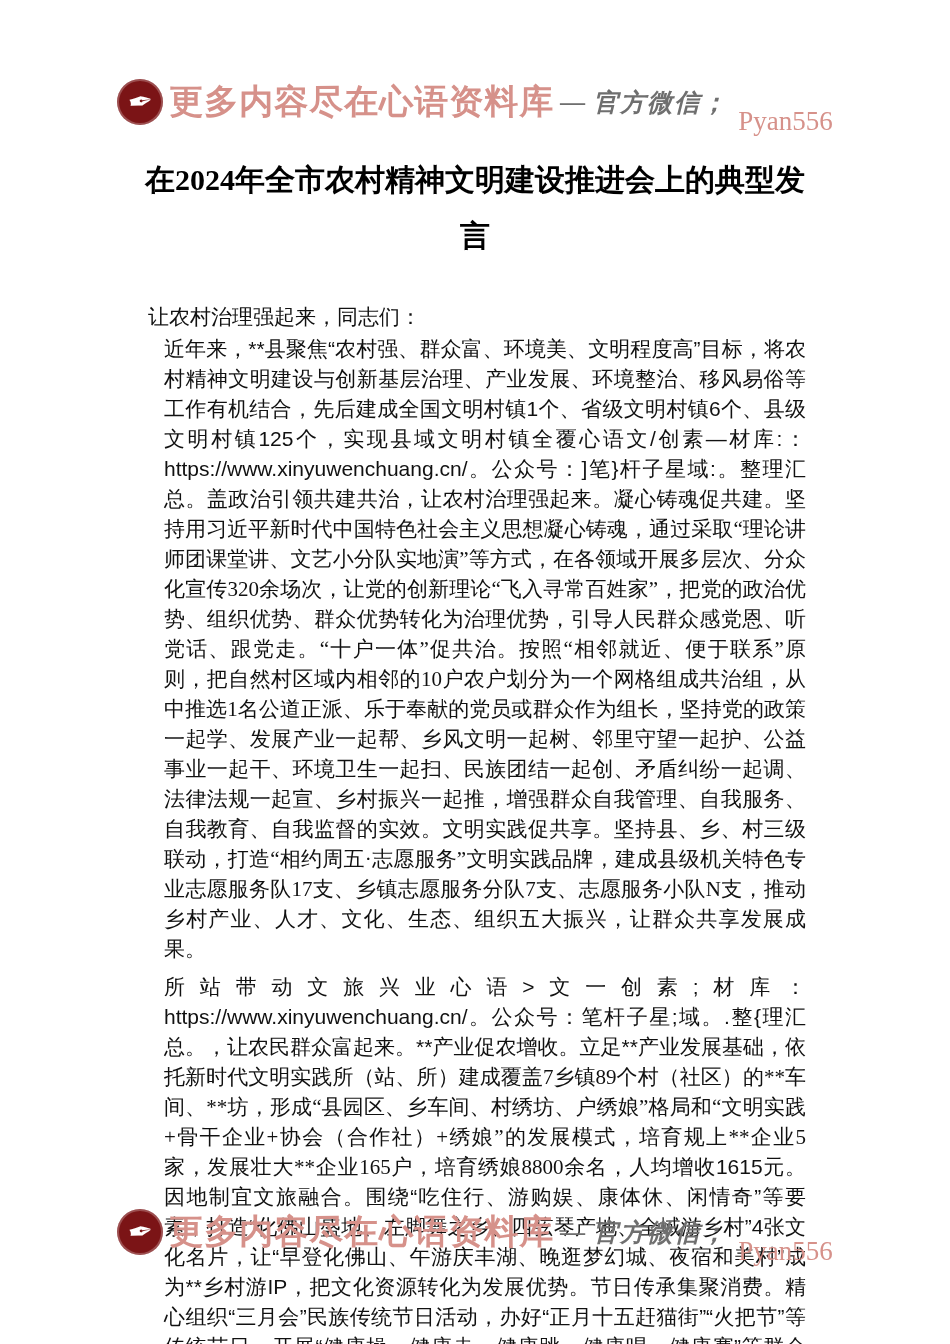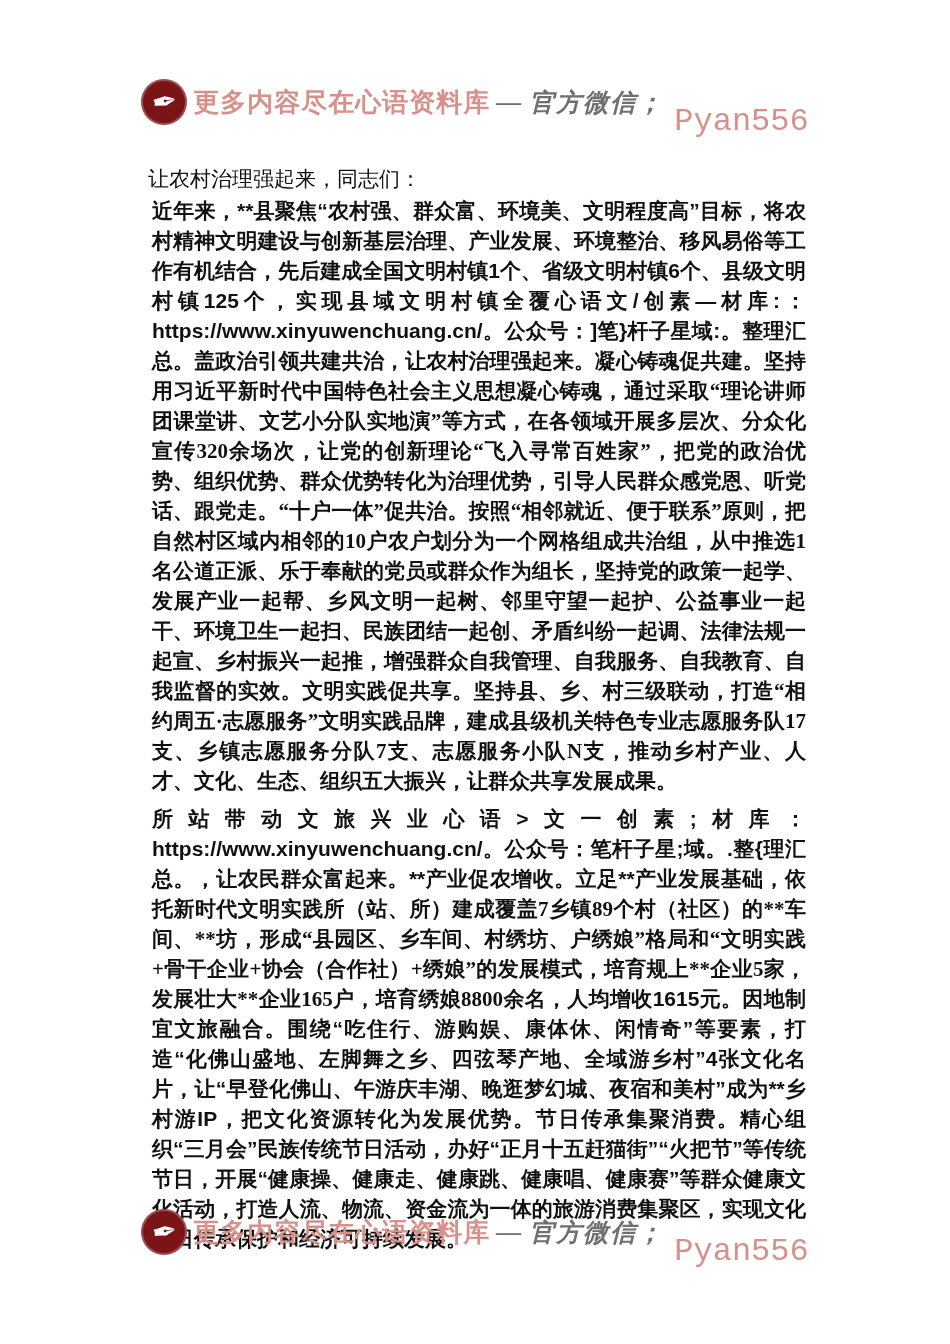--- a/index.html
+++ b/index.html
@@ -39,36 +39,36 @@
   .wm-logo span {
     color: #ffffff;
     font-size: 30px;
     line-height: 1;
     transform: rotate(-10deg);
     font-family: "DejaVu Sans", sans-serif;
   }
   .wm-main {
     color: #d6918a;
     font-family: Liberation Mono, monospace;
-    font-size: 26px;
+    font-size: 34px;
     font-weight: bold;
     letter-spacing: 1px;
   }
   .wm-gray {
     color: #6f6f6f;
     font-family: "Liberation Serif", "DejaVu Serif", serif;
     font-size: 25px;
     font-weight: bold;
     font-style: italic;
     letter-spacing: 2px;
   }
   .wm-id {
     color: #d6918a;
-    font-family: Liberation Mono, monospace;
-    font-size: 32px;
+    font-family: Liberation Serif, serif;
+    font-size: 27px;
     margin-left: 4px;
     margin-top: 38px;
   }
   
   .doc-title {
     margin: 26px 110px 0 110px;
     text-align: center;
     font-family: "Liberation Serif", "DejaVu Serif", serif;
     font-weight: bold;
     color: #000000;
@@ -81,41 +81,44 @@
     color: #111111;
     font-size: 21px;
     line-height: 30px;
     text-align: justify;
   }
   .salutation {
     margin: 0 0 2px 0;
     font-family: "Liberation Serif", "DejaVu Serif", serif;
   }
   .para {
-    margin: 0 0 8px 4px;
-    font-weight: bold;
+    margin: 0 0 8px 16px;
   }
   .run-serif { font-family: "Liberation Serif", "DejaVu Serif", serif; }
   .run-sans  { font-family: "Liberation Sans", "DejaVu Sans", sans-serif; }
 </style>
 </head>
 <body>
 
 <div class="page">
 
   <div class="watermark header">
     <div class="wm-logo" style="background: rgb(123, 20, 22);">
       <span>✒</span>
     </div>
     <span class="wm-main" style="color: rgb(214, 145, 138);">更多内容尽在心语资料库</span>
     <span class="wm-gray" style="color: rgb(111, 111, 111);">—</span>
     <span class="wm-gray" style="color: rgb(111, 111, 111);">官方微信；</span>
     <span class="wm-id" style="color: rgb(214, 145, 138);">Pyan556</span>
   </div>
 
+  <h1 class="doc-title">
+    <div>在2024年全市农村精神文明建设推进会上的典型发</div>
+    <div>言</div>
+  </h1>
 
   <div class="doc-body">
     <p class="salutation">让农村治理强起来，同志们：</p>
     <div>
         <p class="para"><span class="run-sans">近年来，**县聚焦“农村强、群众富、环境美、文明程度高”目标，将农村精神文明建设与创新基层治理、产业发展、环境整治、移风易俗等工作有机结合，先后建成全国文明村镇1个、省级文明村镇6个、县级文明村镇125个，实现县域文明村镇全覆心语文/创素—材库:：https://www.xinyuwenchuang.cn/。公众号：]笔}杆子星域:。整理汇总。盖</span><span class="run-serif">政治引领共建共治，让农村治理强起来。凝心铸魂促共建。坚持用习近平新时代中国特色社会主义思想凝心铸魂，通过采取“理论讲师团课堂讲、文艺小分队实地演”等方式，在各领域开展多层次、分众化宣传320余场次，让党的创新理论“飞入寻常百姓家”，把党的政治优势、组织优势、群众优势转化为治理优势，引导人民群众感党恩、听党话、跟党走。“十户一体”促共治。按照“相邻就近、便于联系”原则，把自然村区域内相邻的10户农户划分为一个网格组成共治组，从中推选1名公道正派、乐于奉献的党员或群众作为组长，坚持党的政策一起学、发展产业一起帮、乡风文明一起树、邻里守望一起护、公益事业一起干、环境卫生一起扫、民族团结一起创、矛盾纠纷一起调、法律法规一起宣、乡村振兴一起推，增强群众自我管理、自我服务、自我教育、自我监督的实效。文明实践促共享。坚持县、乡、村三级联动，打造“相约周五·志愿服务”文明实践品牌，建成县级机关特色专业志愿服务队17支、乡镇志愿服务分队7支、志愿服务小队N支，推动乡村产业、人才、文化、生态、组织五大振兴，让群众共享发展成果。</span></p>
         <p class="para"><span class="run-sans">所站带动文旅兴业心语&gt;文一创素;材库：https://www.xinyuwenchuang.cn/。公众号：笔杆子星;域。.整{理汇总。，让农民群众富起来。**产业促农增收。立足**产业发展基础，</span><span class="run-serif">依托新时代文明实践所（站、所）建成覆盖7乡镇89个村（社区）的**车间、**坊，形成“县园区、乡车间、村绣坊、户绣娘”格局和“文明实践+骨干企业+协会（合作社）+绣娘”的发展模式，培育规上**企业5家，发展壮大**企业165户，培育绣娘8800余名，</span><span class="run-sans">人均增收1615元。因地制宜文旅融合。围绕“吃住行、游购娱、康体休、闲情奇”等要素，打造“化佛山盛地、左脚舞之乡、四弦琴产地、全域游乡村”4张文化名片，让“早登化佛山、午游庆丰湖、晚逛梦幻城、夜宿和美村”成为**乡村游IP，把文化资源转化为发展优势。节日传承集聚消费。精心组织“三月会”民族传统节日活动，办好“正月十五赶猫街”“火把节”等传统节日，开展“健康操、健康走、健康跳、健康唱、健康赛”等群众健康文化活动，打造人流、物流、资金流为一体的旅游消费集聚区，实现文化节日传承保护和经济可持续发展。</span></p>
       </div>
   </div>
 
   <div class="watermark footer">

